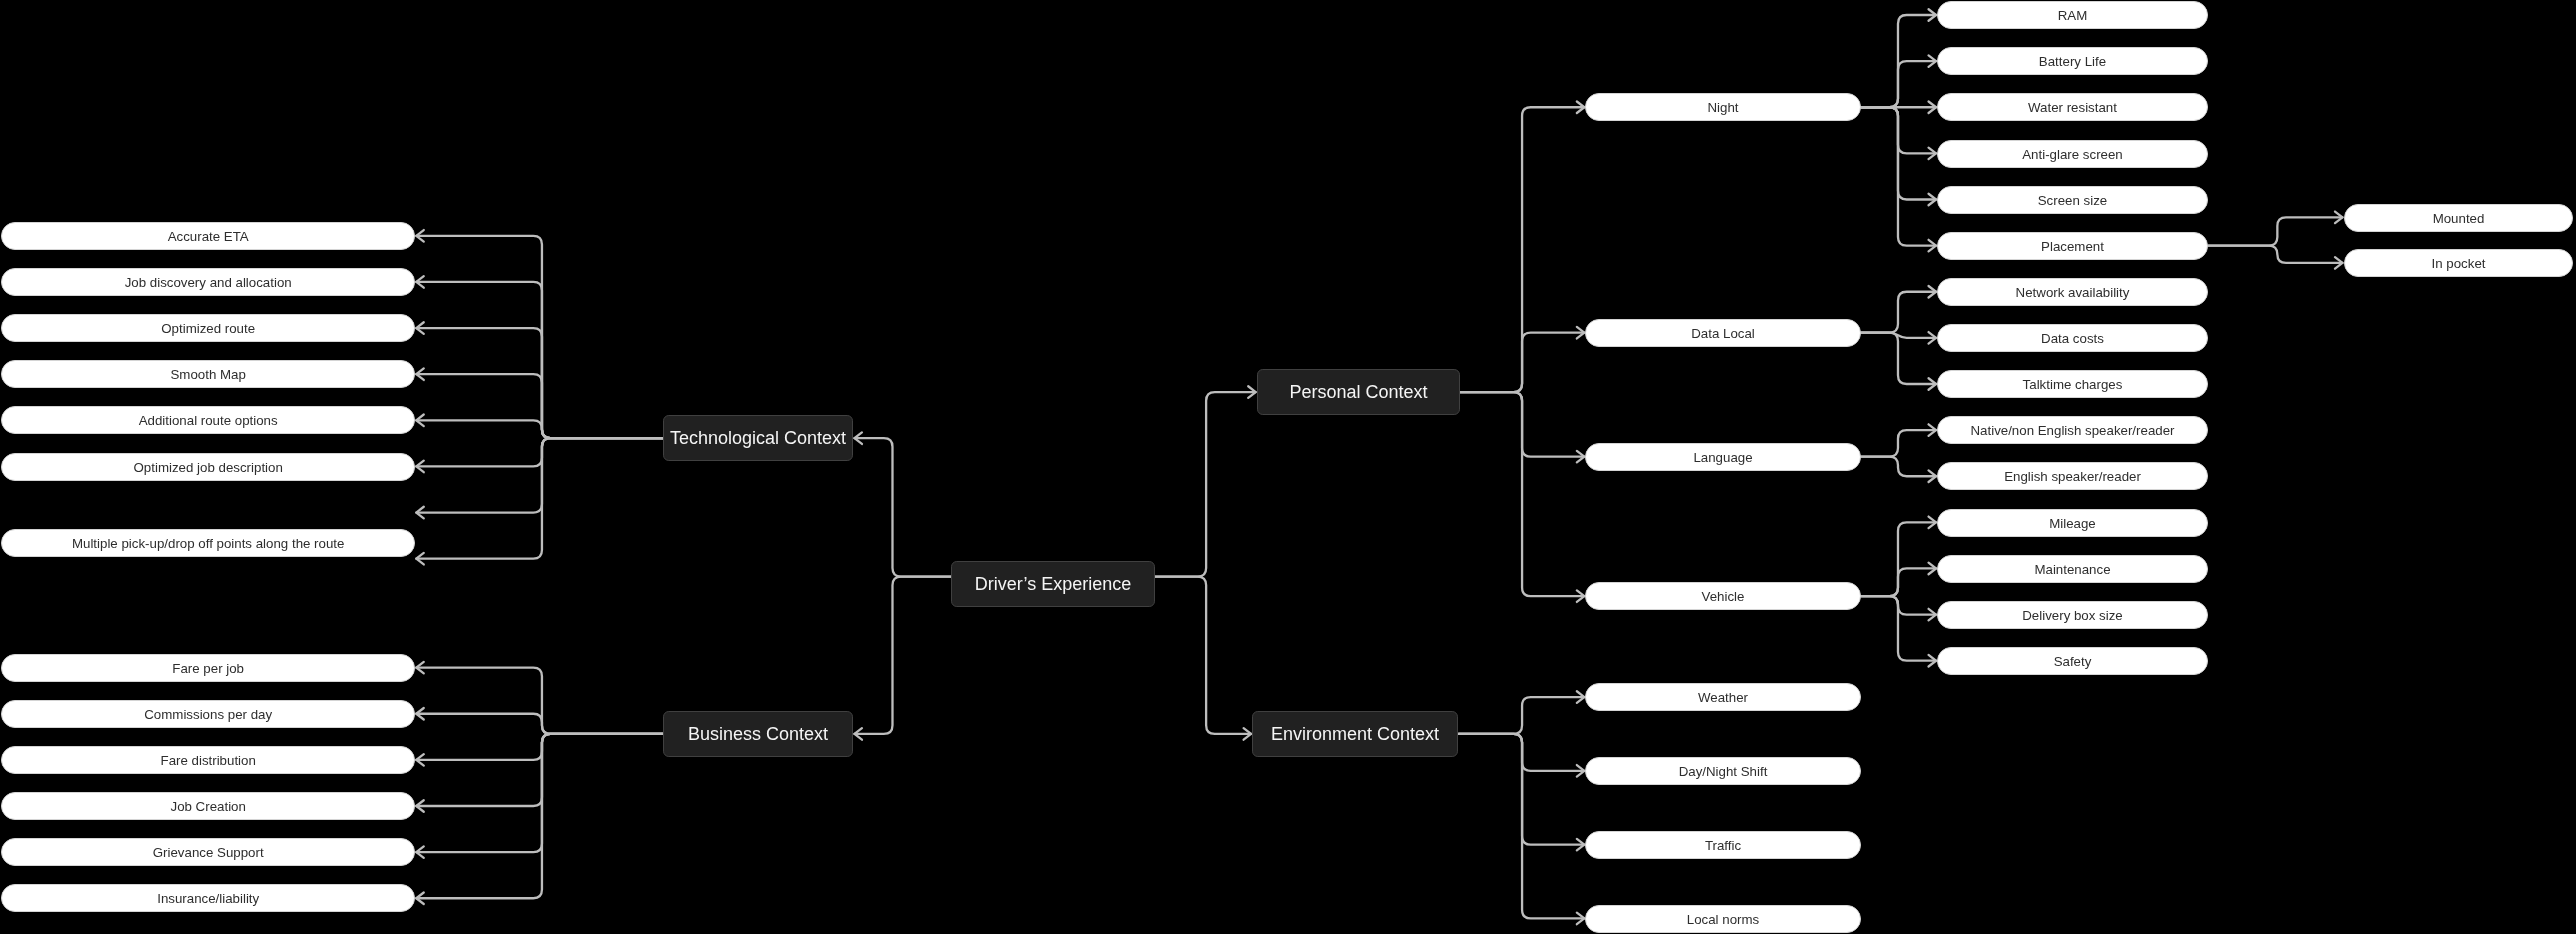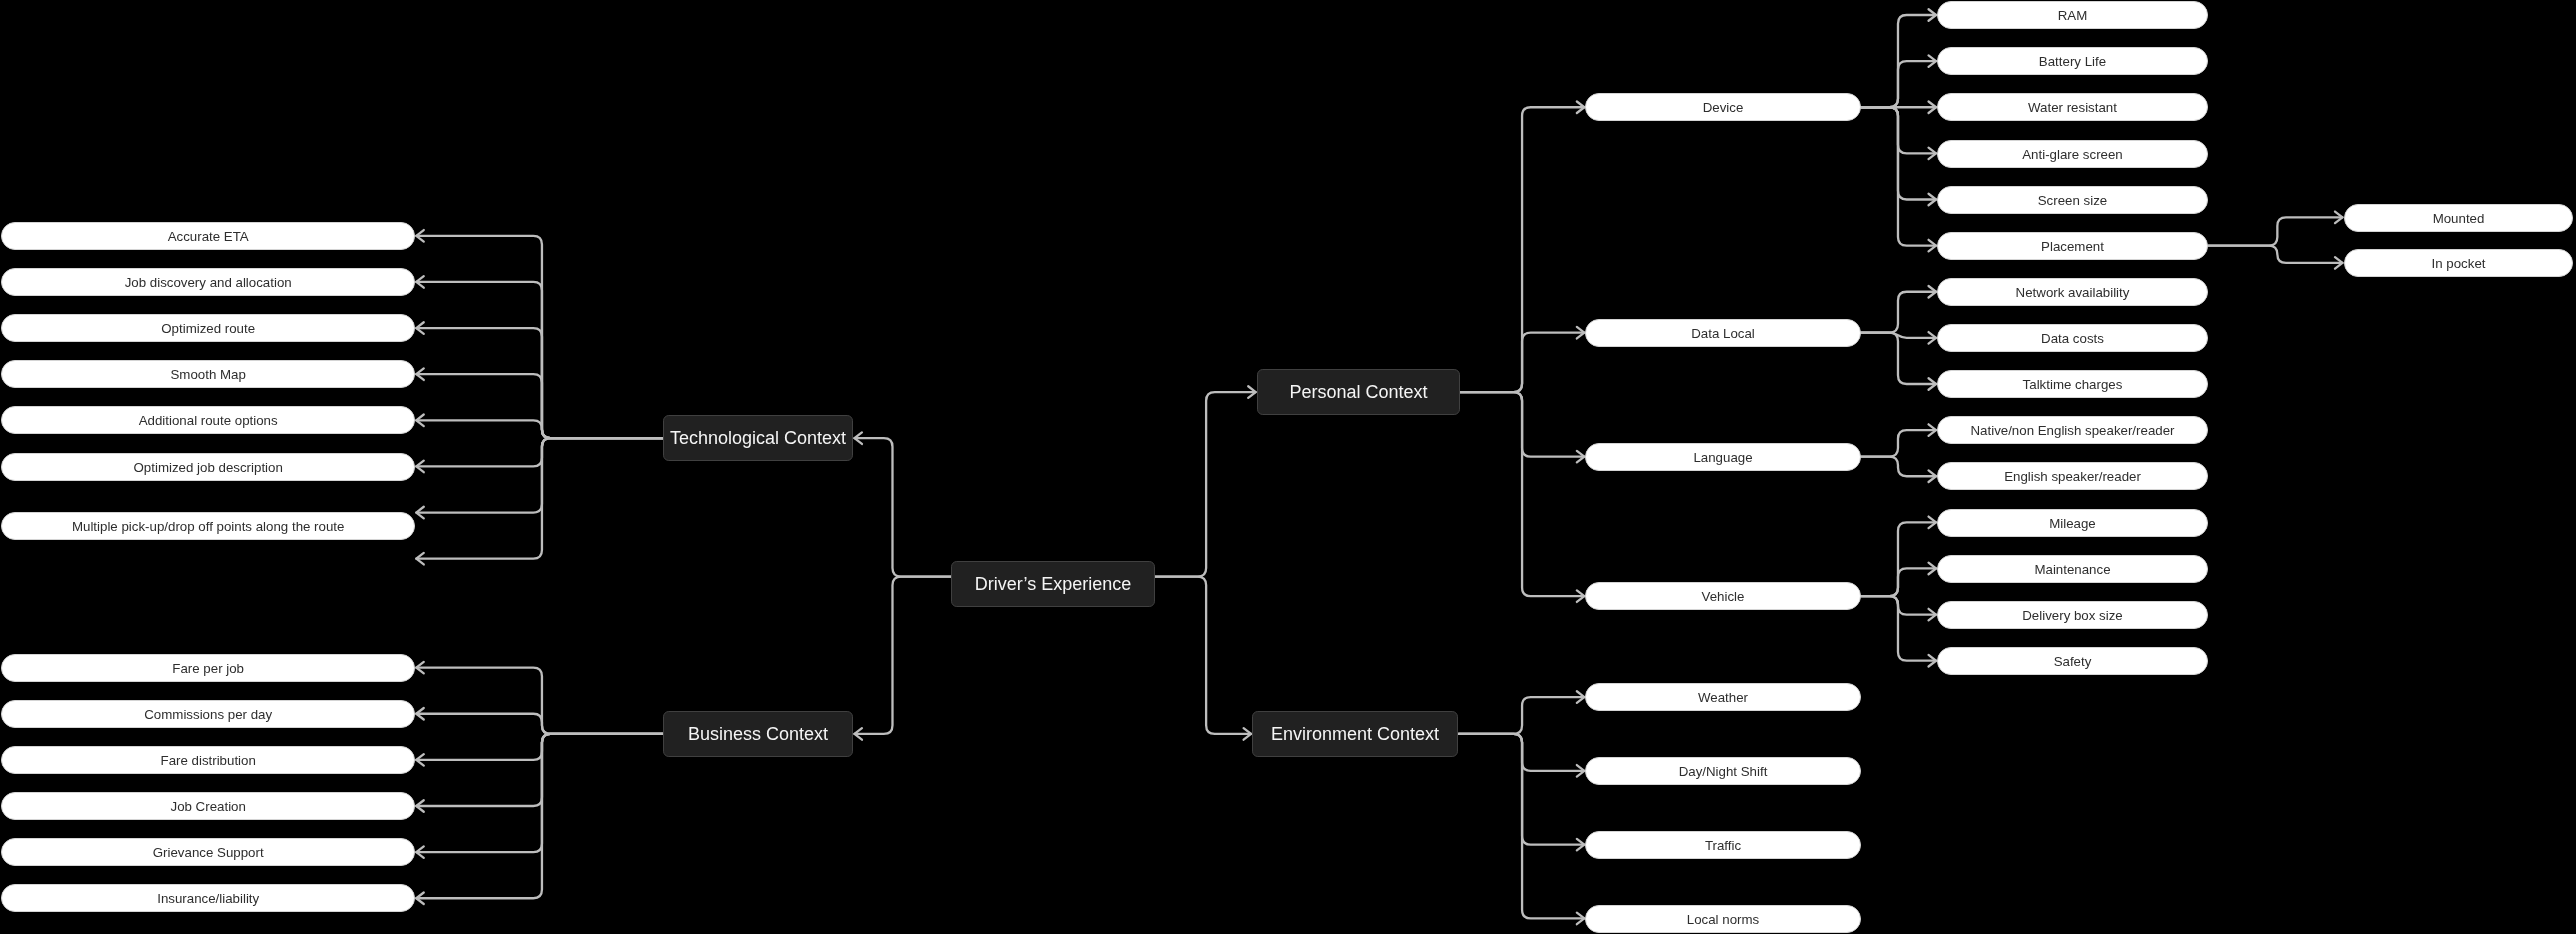--- a/index.html
+++ b/index.html
@@ -146,28 +146,28 @@
     <div class="node dark" style="left: 663px; top: 415px; width: 190px; height: 46px;">Technological Context</div>
     <div class="node dark" style="left: 663px; top: 711px; width: 190px; height: 46px;">Business Context</div>
     <div class="node dark" style="left: 1257px; top: 369px; width: 203px; height: 46px;">Personal Context</div>
     <div class="node dark" style="left: 1252px; top: 711px; width: 206px; height: 46px;">Environment Context</div>
     <div class="node pill" style="left: 1.2px; top: 222px; width: 414px; height: 28px;">Accurate ETA</div>
     <div class="node pill" style="left: 1.2px; top: 268px; width: 414px; height: 28px;">Job discovery and allocation</div>
     <div class="node pill" style="left: 1.2px; top: 314px; width: 414px; height: 28px;">Optimized route</div>
     <div class="node pill" style="left: 1.2px; top: 360px; width: 414px; height: 28px;">Smooth Map</div>
     <div class="node pill" style="left: 1.2px; top: 453px; width: 414px; height: 28px;">Optimized job description</div>
     <div class="node pill" style="left: 1.2px; top: 406px; width: 414px; height: 28px;">Additional route options</div>
-    <div class="node pill" style="left: 1.2px; top: 512px; width: 414px; height: 28px;">Multiple pick-up/drop off points along the route</div>
+    <div class="node pill" style="left: 1.2px; top: 529px; width: 414px; height: 28px;">Multiple pick-up/drop off points along the route</div>
     <div class="node pill" style="left: 1.2px; top: 654px; width: 414px; height: 28px;">Fare per job</div>
     <div class="node pill" style="left: 1.2px; top: 700px; width: 414px; height: 28px;">Commissions per day</div>
     <div class="node pill" style="left: 1.2px; top: 746px; width: 414px; height: 28px;">Fare distribution</div>
     <div class="node pill" style="left: 1.2px; top: 792px; width: 414px; height: 28px;">Job Creation</div>
     <div class="node pill" style="left: 1.2px; top: 838px; width: 414px; height: 28px;">Grievance Support</div>
     <div class="node pill" style="left: 1.2px; top: 884px; width: 414px; height: 28px;">Insurance/liability</div>
-    <div class="node pill" style="left: 1585px; top: 93px; width: 276px; height: 28px;">Device</div>
+    <div class="node pill" style="left: 1585px; top: 93px; width: 276px; height: 28px;">Night</div>
     <div class="node pill" style="left: 1585px; top: 319px; width: 276px; height: 28px;">Data Local</div>
     <div class="node pill" style="left: 1585px; top: 443px; width: 276px; height: 28px;">Language</div>
     <div class="node pill" style="left: 1585px; top: 582px; width: 276px; height: 28px;">Vehicle</div>
     <div class="node pill" style="left: 1585px; top: 683px; width: 276px; height: 28px;">Weather</div>
     <div class="node pill" style="left: 1585px; top: 757px; width: 276px; height: 28px;">Day/Night Shift</div>
     <div class="node pill" style="left: 1585px; top: 831px; width: 276px; height: 28px;">Traffic</div>
     <div class="node pill" style="left: 1585px; top: 905px; width: 276px; height: 28px;">Local norms</div>
     <div class="node pill" style="left: 1937px; top: 1.2px; width: 271px; height: 28px;">RAM</div>
     <div class="node pill" style="left: 1937px; top: 47px; width: 271px; height: 28px;">Battery Life</div>
     <div class="node pill" style="left: 1937px; top: 93px; width: 271px; height: 28px;">Water resistant</div>

